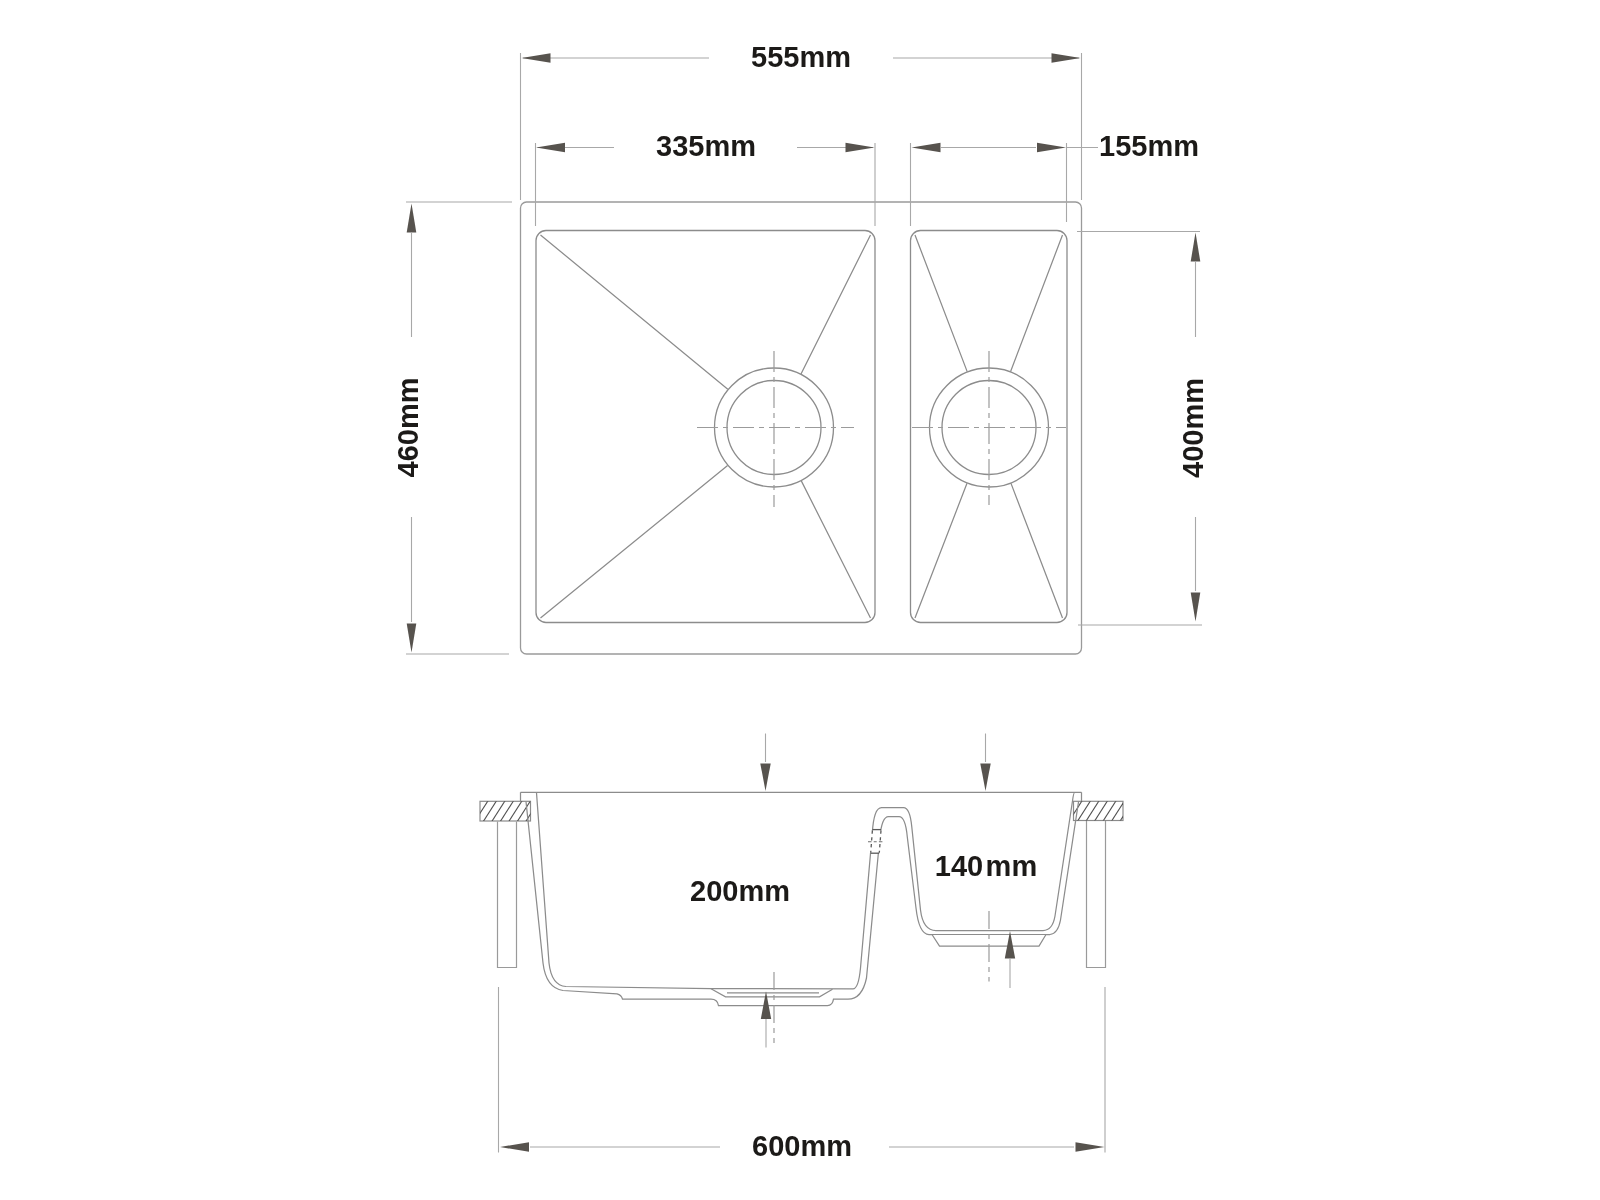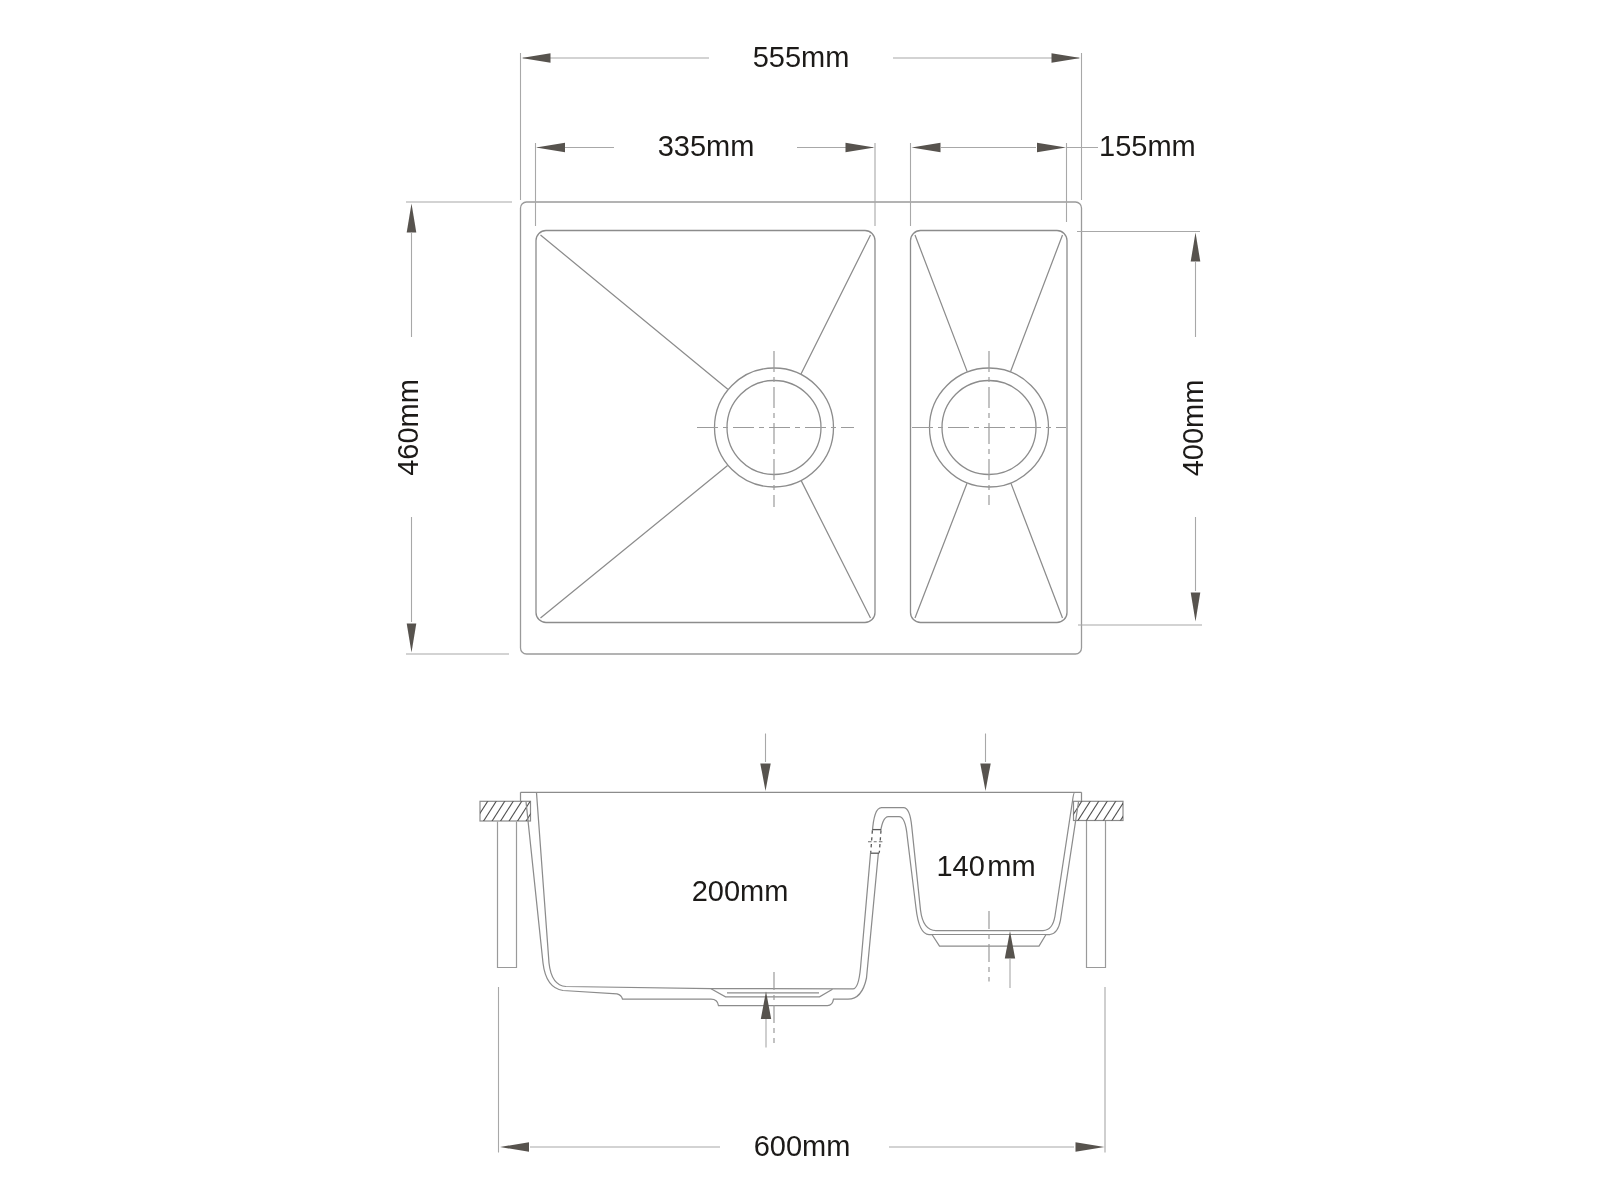--- a/index.html
+++ b/index.html
@@ -1,16 +1,16 @@
 <!DOCTYPE html>
 <html><head>
 <meta charset="utf-8">
 <style>
   html,body{margin:0;padding:0;background:#ffffff;}
-  .page{width:1600px;height:1200px;position:relative;overflow:hidden;background:#fff;}
+  .page{width:1600px;height:1200px;position:relative;overflow:hidden;background:#fff;font-weight:bold;}
   text{font-family:"Liberation Sans",sans-serif;fill:#1c1a18;}
 </style>
 </head>
 <body>
 
 <div class="page">
 <svg width="1600" height="1200" viewBox="0 0 1600 1200" xmlns="http://www.w3.org/2000/svg">
 <defs>
 <clipPath id="hatchL">
           <rect x="480" y="801.3" width="50.5" height="19.7"></rect>

